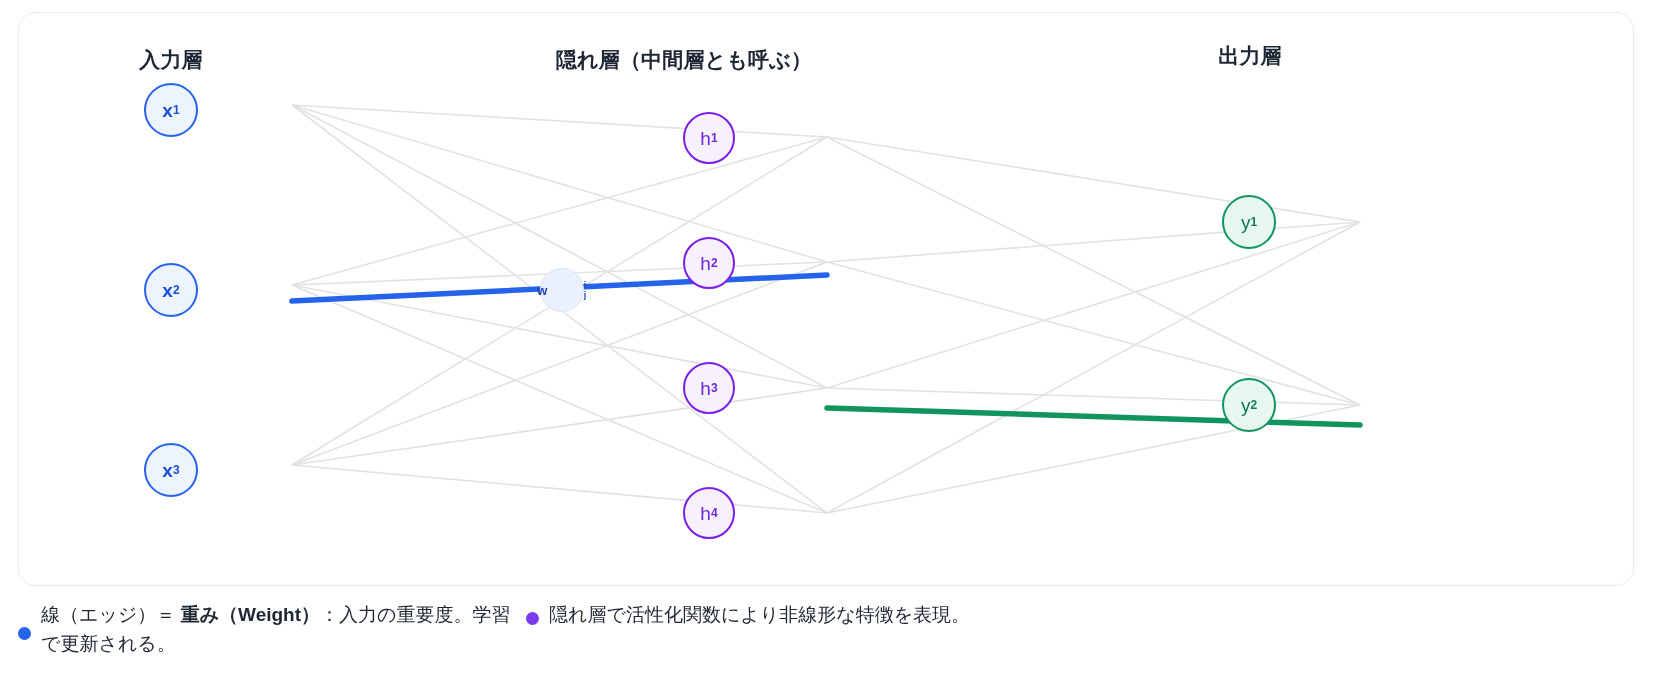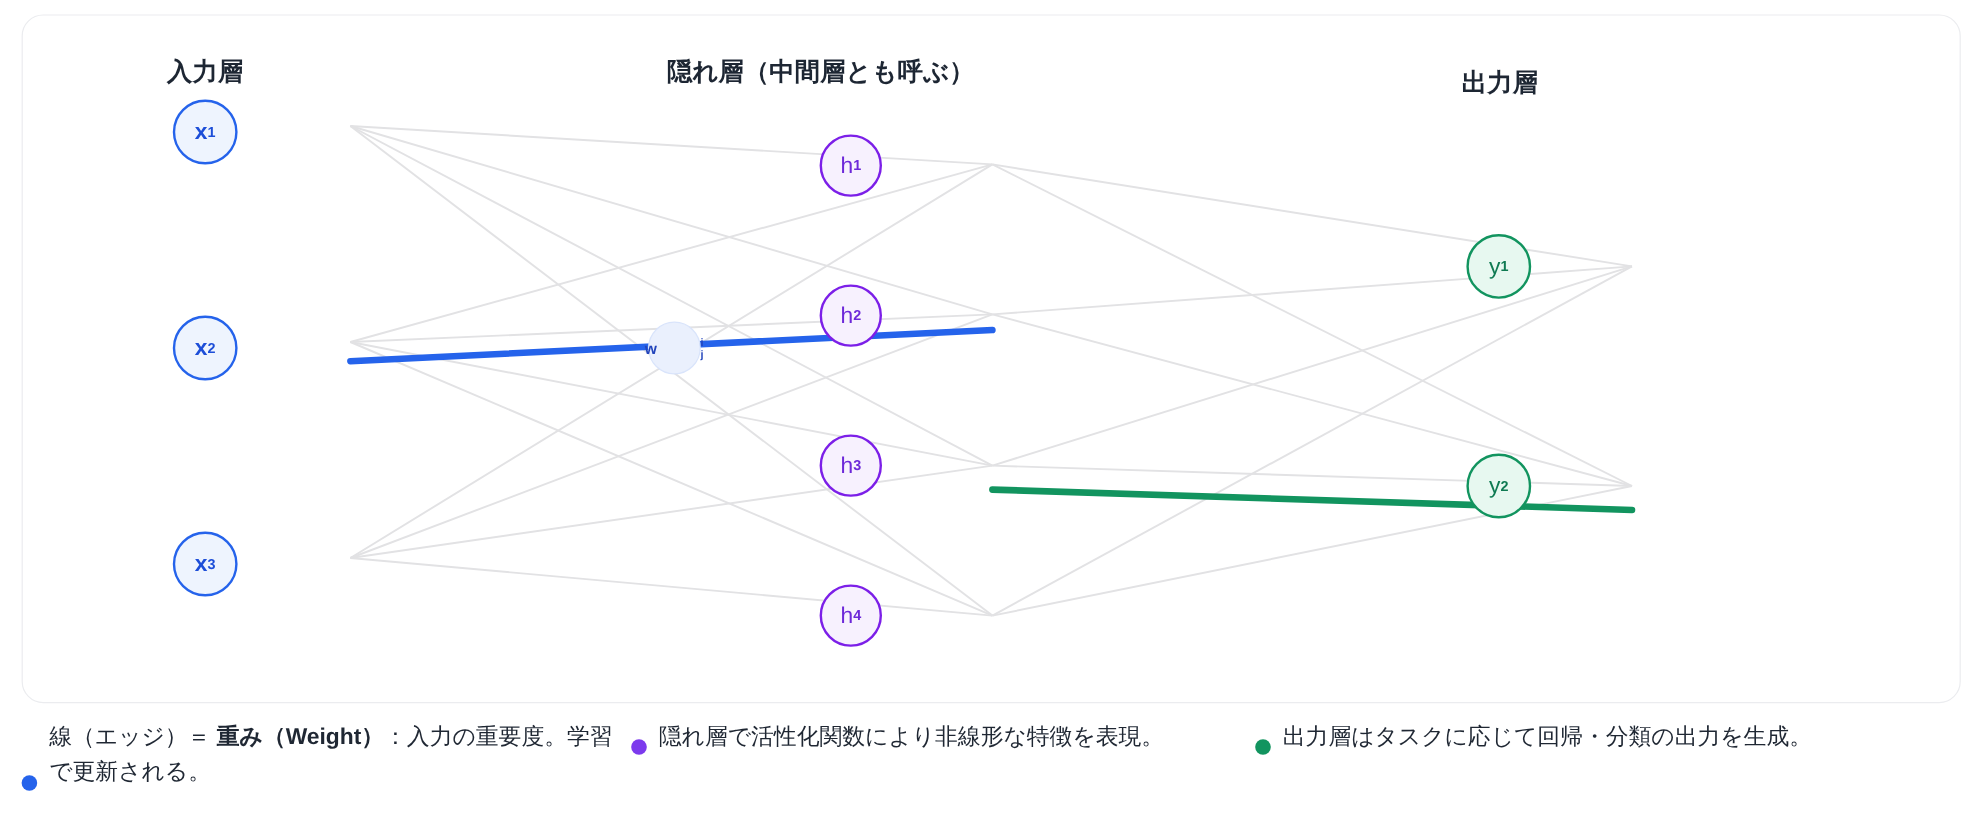--- a/index.html
+++ b/index.html
@@ -34,21 +34,21 @@
     position: absolute;
     font-size: 21px;
     font-weight: 700;
     color: #1d2633;
     letter-spacing: 0.2px;
     white-space: nowrap;
     transform: translateX(-50%);
   }
   #title-input  { left: 171px; top: 46px; }
   #title-hidden { left: 684px; top: 46px; }
-  #title-output { left: 1250px; top: 55px; }
+  #title-output { left: 1250px; top: 42px; }
 
   .svg-layer {
     position: absolute;
     left: 0; top: 0;
     width: 1654px;
     height: 586px;
   }
 
   .node {
     position: absolute;
@@ -105,21 +105,21 @@
     left: 0;
     top: 600px;
     width: 1654px;
     display: flex;
     align-items: flex-start;
     padding: 0 18px;
     box-sizing: border-box;
   }
   .legend-item {
     display: flex;
-    align-items: flex-end;
+    align-items: center;
     gap: 10px;
     font-size: 19px;
     line-height: 1.55;
     color: #1f2733;
   }
   #legend-item-0 { width: 508px; }
   #legend-item-1 { width: 520px; }
   #legend-item-2 { width: 560px; }
   .legend-dot {
     flex: 0 0 auto;
@@ -215,19 +215,15 @@
 
   <div class="legend">
     <div class="legend-item" id="legend-item-0">
       <span class="legend-dot" style="background: rgb(37, 99, 235);"></span>
       <span class="legend-text"><span>線（エッジ）＝ </span><b>重み（Weight）</b><span>：入力の重要度。学習で更新される。</span></span>
     </div>
     <div class="legend-item" id="legend-item-1">
       <span class="legend-dot" style="background: rgb(124, 58, 237);"></span>
       <span class="legend-text"><span>隠れ層で活性化関数により非線形な特徴を表現。</span></span>
     </div>
-    <div class="legend-item" id="legend-item-2">
-      <span class="legend-dot" style="background: rgb(18, 148, 95);"></span>
-      <span class="legend-text"><span>出力層はタスクに応じて回帰・分類の出力を生成。</span></span>
-    </div>
   </div>
 
 </div>
 
 </body></html>

